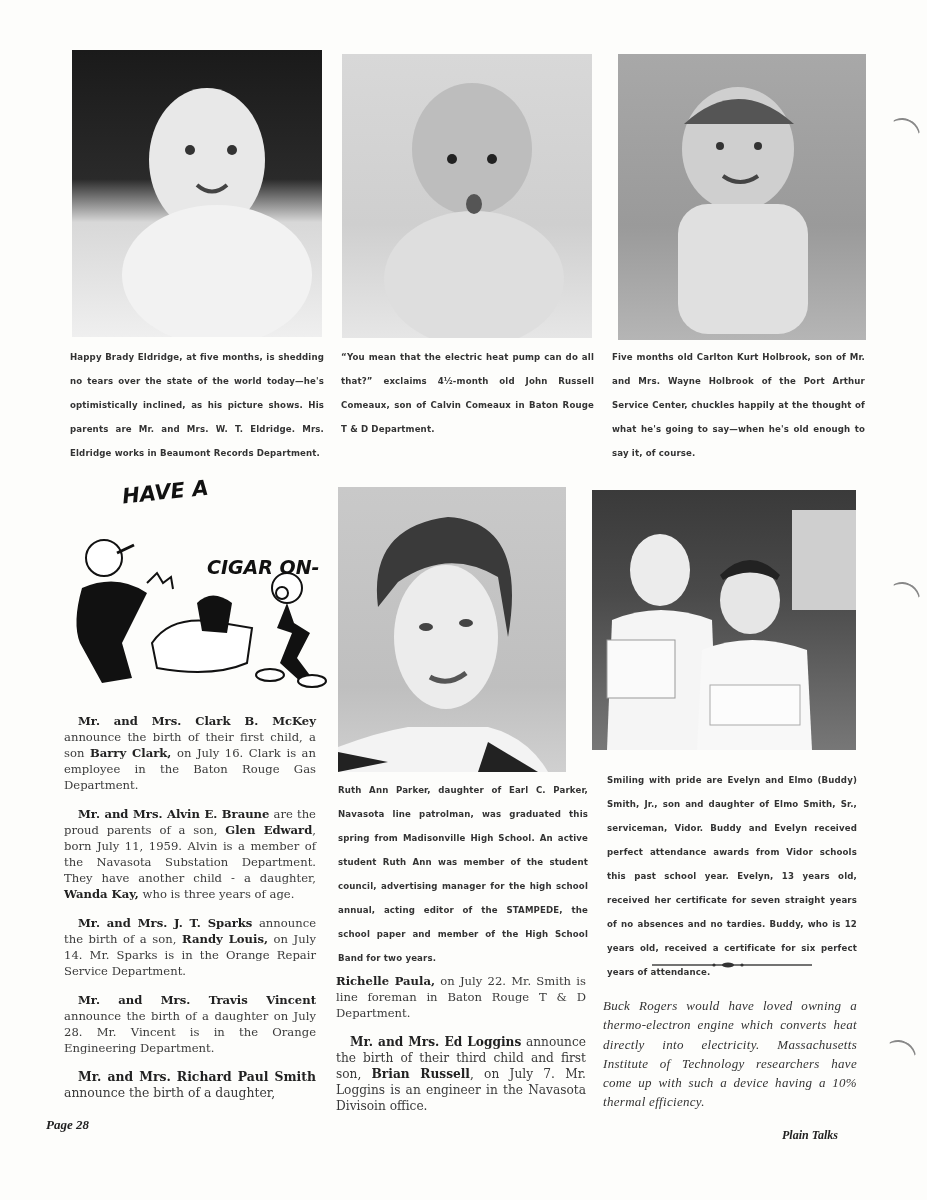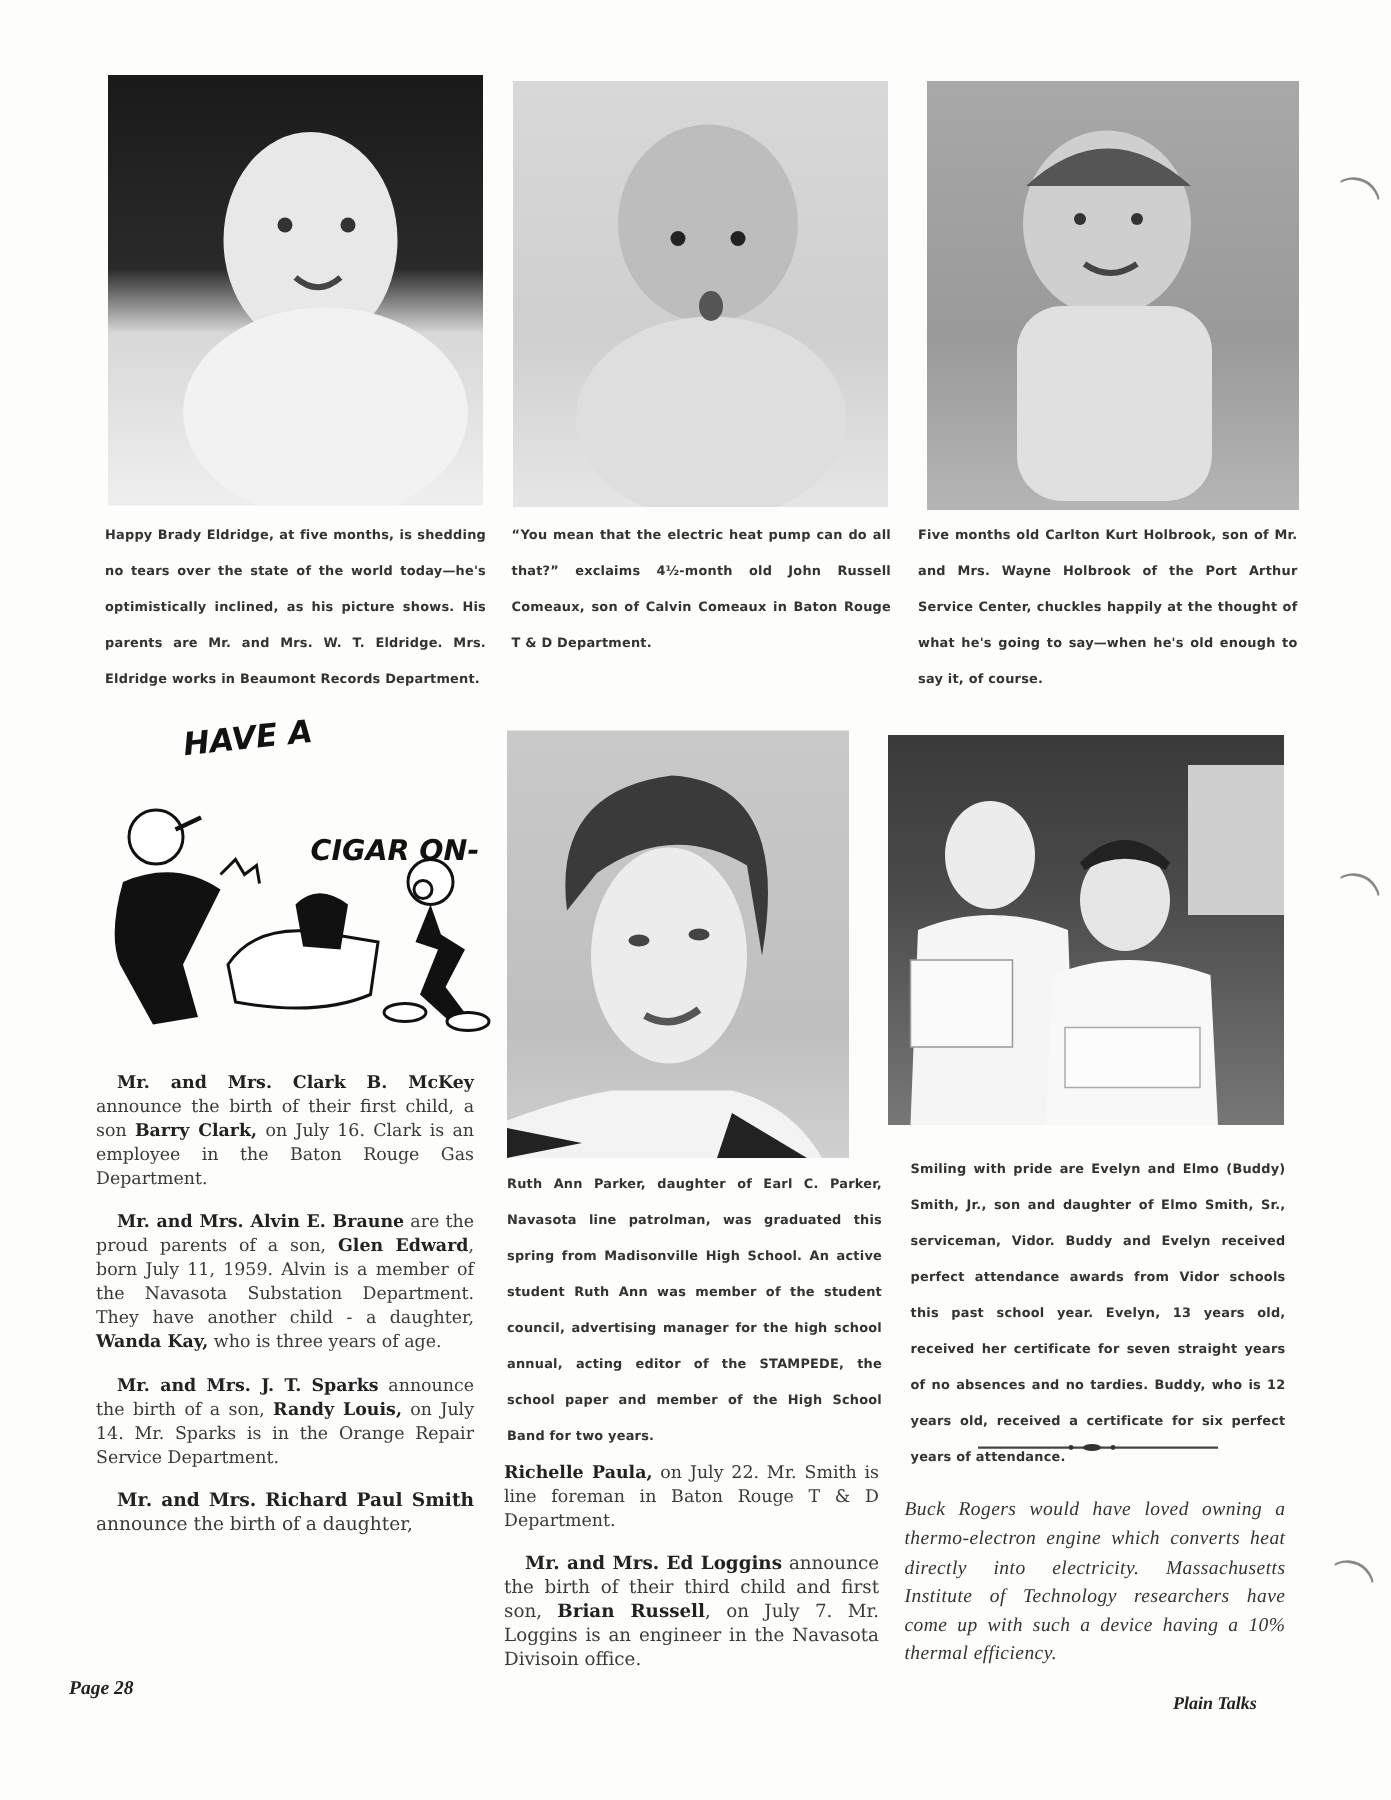--- a/index.html
+++ b/index.html
@@ -67,20 +67,21 @@
     <path d="M225 70 L215 95 L230 100 L218 130 L240 150 L250 145 L235 125 L248 100 L232 90 Z" fill="#111"></path>
     <ellipse cx="208" cy="142" rx="14" ry="6" fill="#fff" stroke="#111" stroke-width="2"></ellipse>
     <ellipse cx="250" cy="148" rx="14" ry="6" fill="#fff" stroke="#111" stroke-width="2"></ellipse>
   </svg>
 </div>
 
 <div class="serif" style="left:64px;top:713px;width:252px;">
   <p><b>Mr. and Mrs. Clark B. McKey</b><span> announce the birth of their first child, a son </span><b>Barry Clark,</b><span> on July 16. Clark is an employee in the Baton Rouge Gas Department.</span></p>
   <p><b>Mr. and Mrs. Alvin E. Braune</b><span> are the proud parents of a son, </span><b>Glen Edward</b><span>, born July 11, 1959. Alvin is a member of the Navasota Substation Department. They have another child - a daughter, </span><b>Wanda Kay,</b><span> who is three years of age.</span></p>
   <p><b>Mr. and Mrs. J. T. Sparks</b><span> announce the birth of a son, </span><b>Randy Louis,</b><span> on July 14. Mr. Sparks is in the Orange Repair Service Department.</span></p>
+  <p><b>Mr. and Mrs. Travis Vincent</b><span> announce the birth of a daughter on July 28. Mr. Vincent is in the Orange Engineering Department.</span></p>
   <p style="font-size:12.4px;"><b>Mr. and Mrs. Richard Paul Smith</b><span> announce the birth of a daughter,</span></p>
 </div>
 
 <div class="photo" style="left:338px;top:487px;width:228px;height:285px;background:linear-gradient(180deg,#c9c9c9,#bfbfbf 70%,#d0d0d0);">
   <svg width="228" height="285" viewBox="0 0 228 285">
     <path d="M40 120 Q30 40 110 30 Q190 35 170 150 L160 90 Q110 60 60 95 Z" fill="#3a3a3a"></path>
     <ellipse cx="108" cy="150" rx="52" ry="72" fill="#ececec"></ellipse>
     <ellipse cx="88" cy="140" rx="7" ry="4" fill="#444"></ellipse>
       <ellipse cx="128" cy="136" rx="7" ry="4" fill="#444"></ellipse>
     <path d="M92 190 Q110 200 128 186" stroke="#555" stroke-width="5" fill="none"></path>

